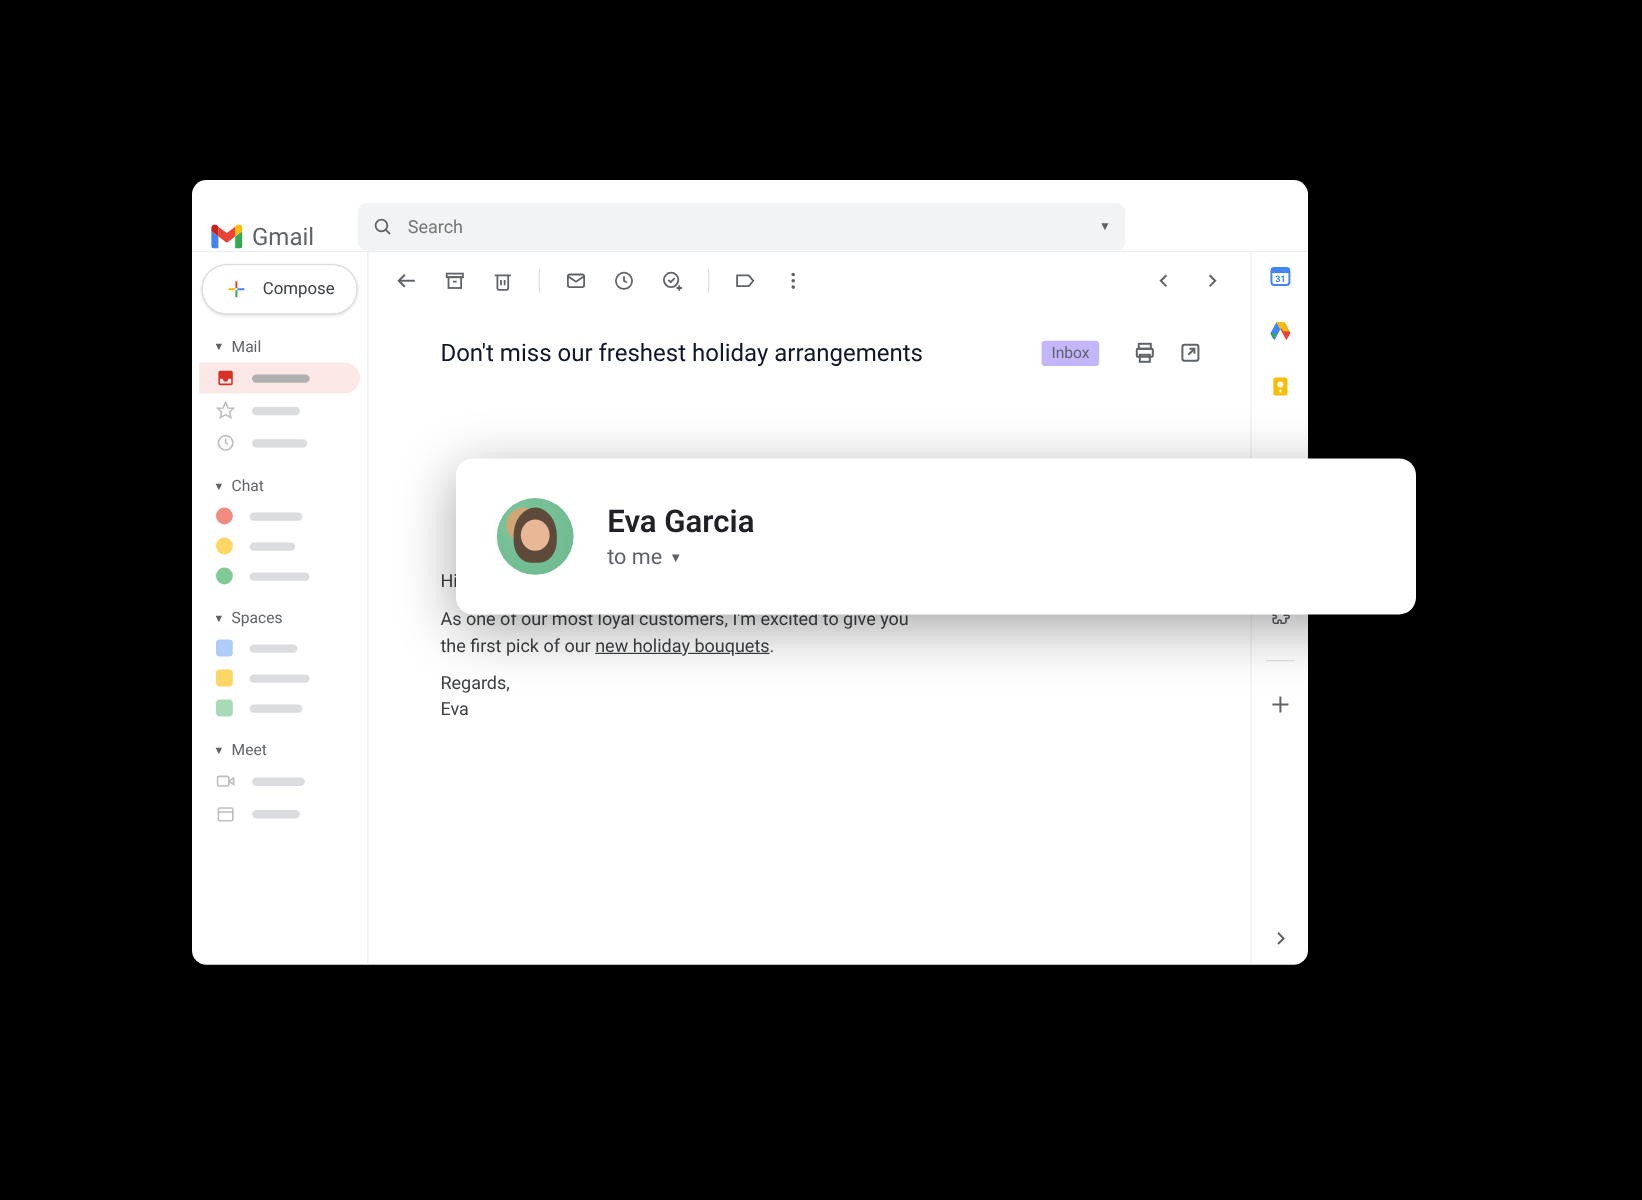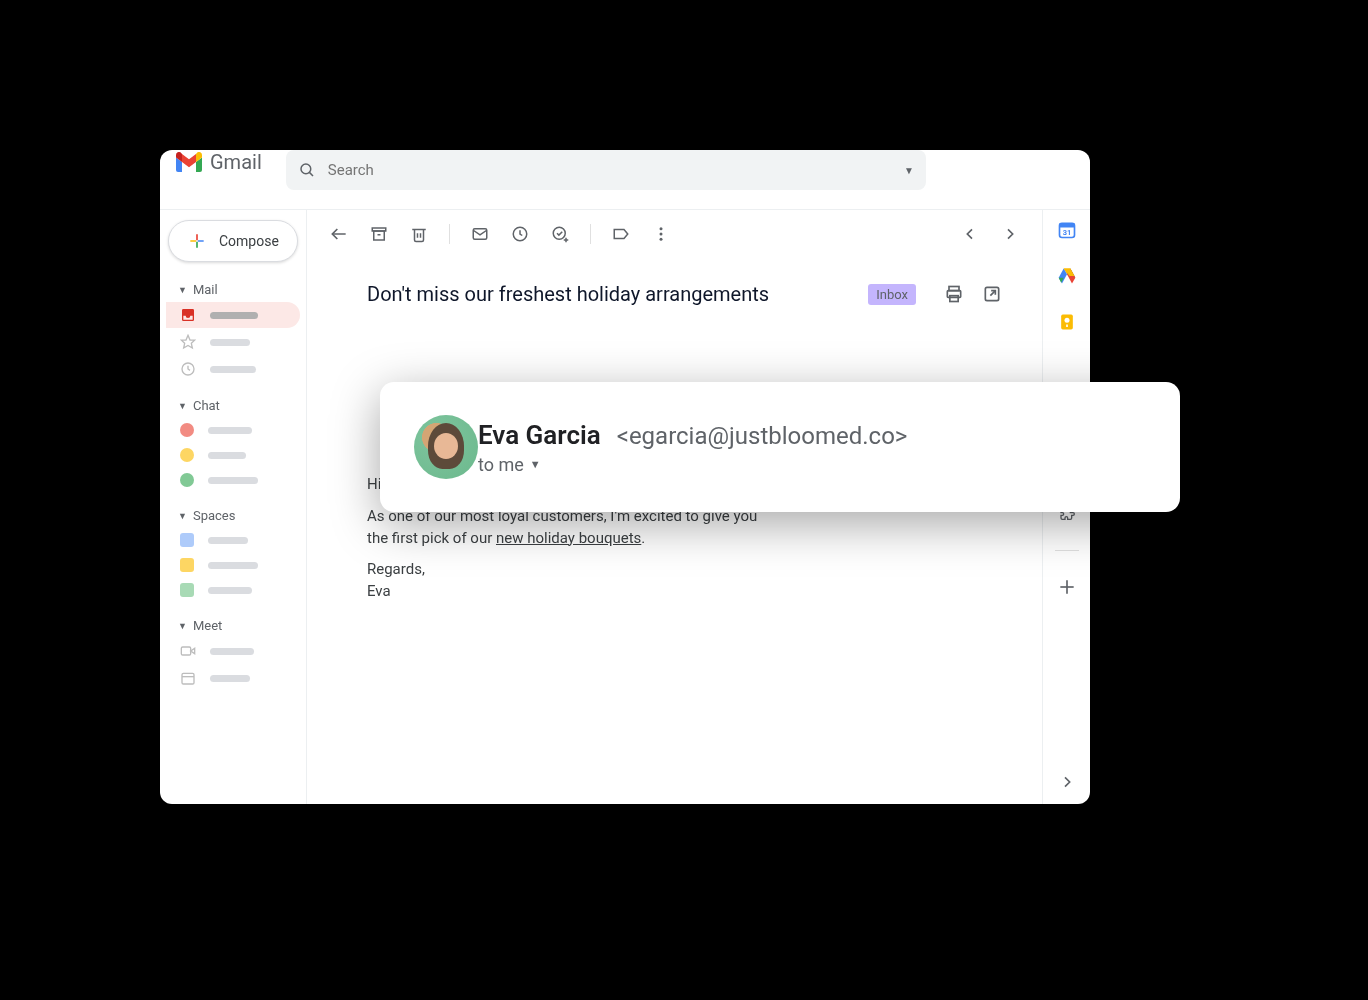--- a/index.html
+++ b/index.html
@@ -16,22 +16,23 @@
   overflow: hidden;
   box-shadow: 0 8px 40px rgba(0,0,0,0.4);
   display: flex;
   flex-direction: column;
 }
 
 
 .header {
   height: 60px;
   display: flex;
-  align-items: flex-start;
+  align-items: flex-end;
   padding: 0 16px;
+  gap: 12px;
   border-bottom: 1px solid #eceff1;
 }
 .logo-wrap { display: flex; align-items: center; gap: 8px; }
 .gmail-logo { width: 26px; height: 20px; }
 .gmail-text { font-size: 20px; color: #5f6368; }
 .search-bar {
   flex: 1;
   max-width: 640px;
   height: 40px;
   background: #f1f3f4;
@@ -132,20 +133,21 @@
   left: 380px;
   top: 382px;
   width: 800px;
   height: 130px;
   background: #fff;
   border-radius: 14px;
   box-shadow: 0 12px 48px rgba(0,0,0,0.35);
   display: flex;
   align-items: center;
   padding: 0 34px;
+  gap: 28px;
 }
 .avatar {
   width: 64px;
   height: 64px;
   border-radius: 50%;
   background: radial-gradient(circle at 35% 35%, #d4a574 0%, #d4a574 24%, #7ac29a 25%, #6bb88c 100%);
   position: relative;
   overflow: hidden;
 }
 .avatar::before {
@@ -453,20 +455,19 @@
         </span>
     </div>
   </div>
 </div>
 
 <div class="sender-card">
   <div class="avatar"></div>
   <div class="sender-info">
     <div class="sender-line1">
       <span class="sender-name">Eva Garcia</span>
-      <span class="sender-email">&lt;egarcia@justbloomed.co&gt;</span>
     </div>
     <div class="sender-line2">
       <span>to me</span>
       <span class="to-caret">▼</span>
     </div>
   </div>
 </div>
 
 </body></html>

